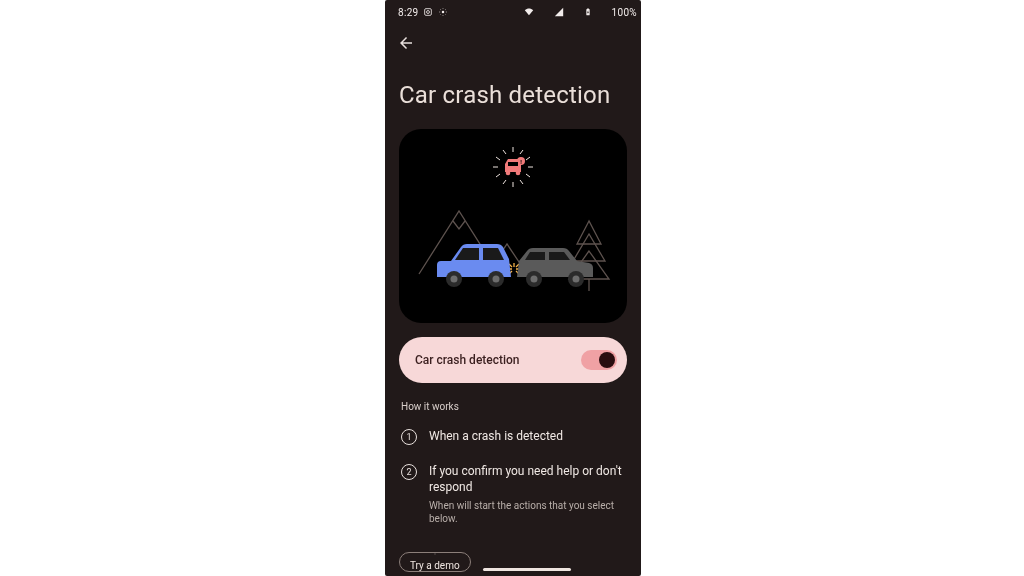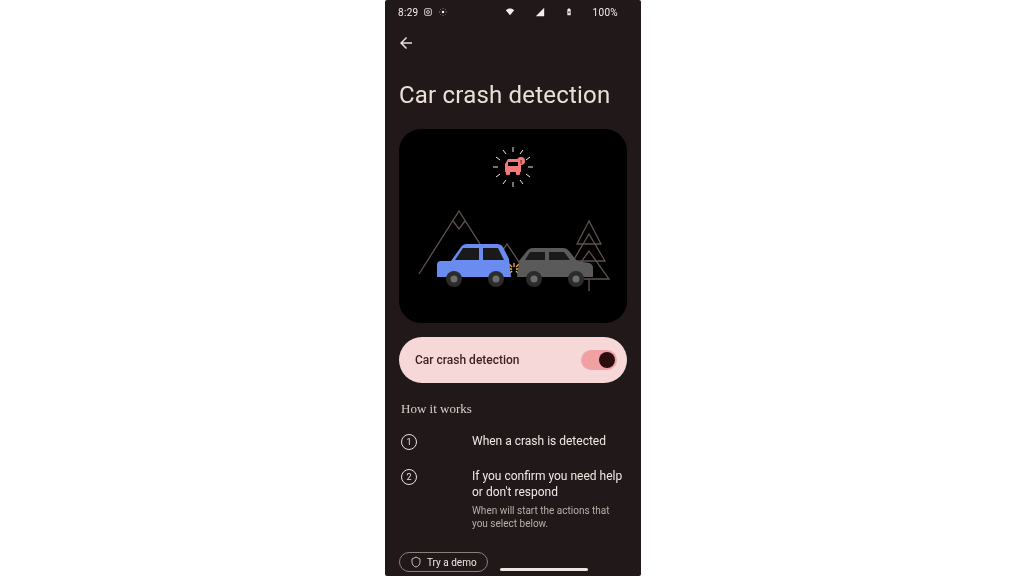--- a/index.html
+++ b/index.html
@@ -18,21 +18,21 @@
     height: 576px;
     background: #211919;
     color: #e8e0dd;
     overflow: hidden;
     border-radius: 2px;
   }
   
   .statusbar {
     display: flex;
     justify-content: space-between;
-    padding: 4px 23px 0 13px;
+    padding: 4px 4px 0 13px;
     height: 20px;
     font-size: 10px;
     color: #f2eceb;
   }
   .statusbar .left { display: flex; align-items: center; gap: 5px; }
   .statusbar .right { display: flex; align-items: center; gap: 20px; }
   .sb-icon { width: 10px; height: 10px; display: inline-block; }
   .sb-text { font-size: 10px; letter-spacing: .3px; }
 
   
@@ -89,43 +89,42 @@
     right: 2px;
     top: 2px;
     width: 16px;
     height: 16px;
     border-radius: 50%;
     background: #2a0e10;
   }
 
   
   .section-heading {
-    font-size: 13px;
+    font-size: 10px;
     color: #d9cfcb;
     padding: 18px 16px 8px 16px;
-    font-family: Liberation Serif, serif;
   }
   .step {
     display: flex;
     gap: 12px;
     padding: 8px 16px 8px 16px;
   }
   .step .num {
     flex: 0 0 16px;
     width: 16px;
     height: 16px;
     border: 1.3px solid #e8e0dd;
     border-radius: 50%;
     font-size: 9px;
     line-height: 14px;
     text-align: center;
     color: #e8e0dd;
     margin-top: 1px;
   }
-  .step .body { flex: 1; margin-left: 43px; }
+  .step .body { flex: 1; }
   .step .st-title {
     font-size: 12px;
     color: #f0e8e4;
     line-height: 1.35;
     margin-bottom: 3px;
   }
   .step .st-desc {
     font-size: 10px;
     color: #b8aea9;
     line-height: 1.35;
@@ -149,20 +148,21 @@
     height: 20px;
     display: flex;
     align-items: center;
     gap: 5px;
     padding: 0 10px;
     color: #efe5e0;
     font-size: 10px;
     background: transparent;
     margin-bottom: 1px;
     overflow: hidden;
+    flex-direction: column;
   }
   .demo-btn .demo-ic { width: 12px; height: 12px; }
   .navpill {
     width: 88px;
     height: 3px;
     border-radius: 2px;
     background: #efe5e0;
     margin: 0 0 2px 6px;
   }
 </style>

